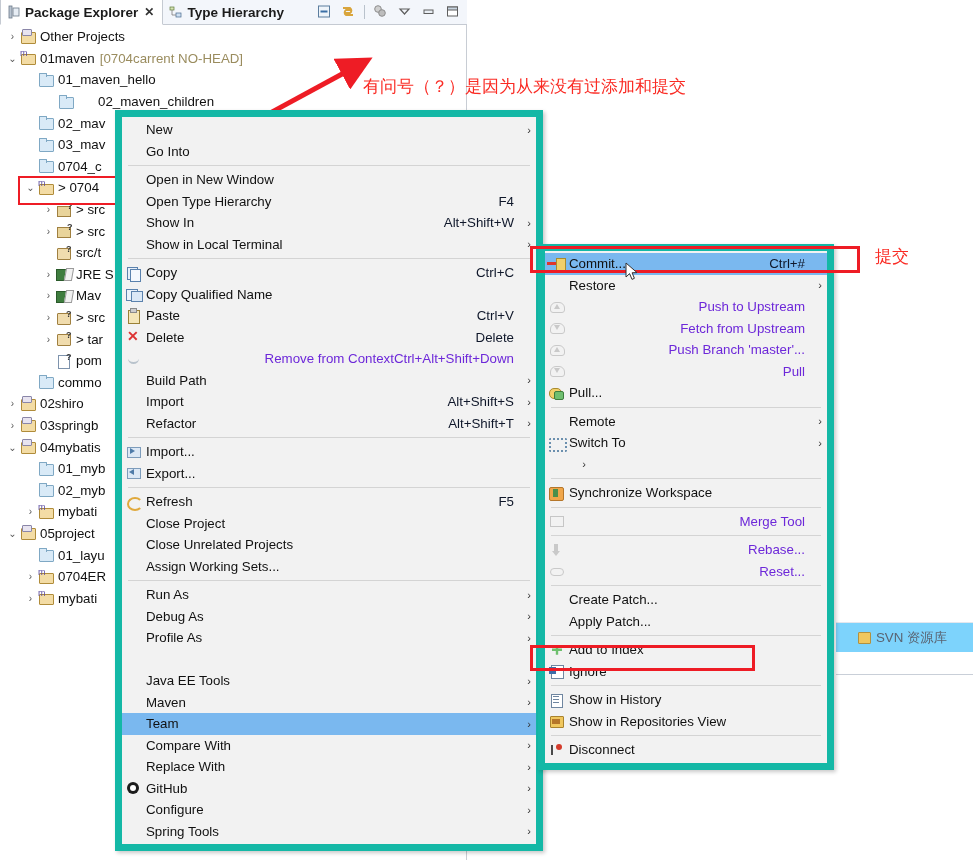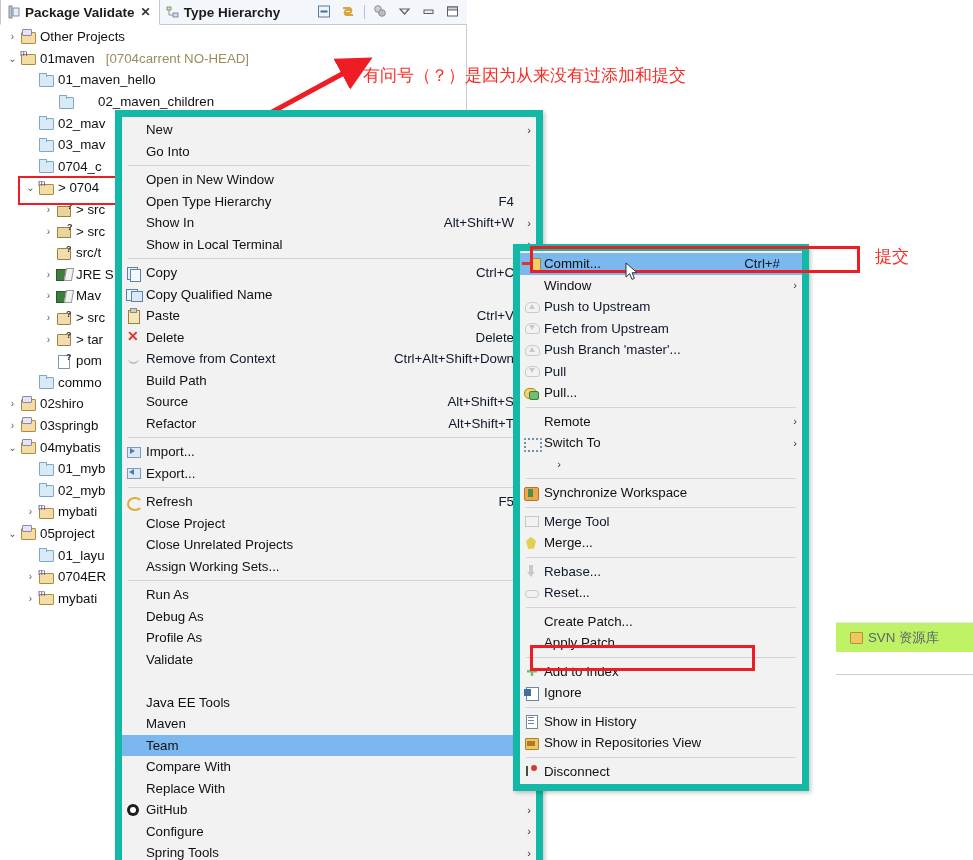--- a/index.html
+++ b/index.html
@@ -133,21 +133,21 @@
     position:absolute; background:#f2f2f2; border:7px solid #14b8a6;
     box-shadow: 2px 2px 4px rgba(0,0,0,0.22);
     font-size: 13.3px; color:#111;
     padding: 2px 0;
   }
   .mi { height: 21.5px; display:flex; align-items:center; position:relative; padding: 0 0 0 0; }
   .mi .mico { width: 24px; height: 16px; flex:none; position:relative; }
   .mi .mlabel { flex: 1 1 auto; white-space:nowrap; }
   .mi .maccel { color:#0f172a; padding-right: 8px; white-space:nowrap; }
   .mi .marrow { width: 14px; text-align:center; color:#333; font-size:11px; flex:none; }
-  .mi.disabled .mlabel, .mi.disabled .maccel { color:#0f172a; }
+  .mi.disabled .mlabel, .mi.disabled .maccel { color:#6d28d9;text-align:right; }
   .mi.sel { background:#7ab8ef; }
   .sep { height:1px; background:#d4d4d4; margin: 3px 6px; }
 
   
   .g-copy::before{content:"";position:absolute;left:5px;top:2px;width:9px;height:11px;background:#e8f0fa;border:1px solid #5b82ad;}
   .g-copy::after{content:"";position:absolute;left:8px;top:4px;width:9px;height:11px;background:#f4f8fd;border:1px solid #5b82ad;}
   .g-copyq::before{content:"";position:absolute;left:4px;top:3px;width:10px;height:10px;background:#eaf2fb;border:1px solid #5b82ad;}
   .g-copyq::after{content:"";position:absolute;left:9px;top:5px;width:10px;height:9px;background:#dbe8f6;border:1px solid #5b82ad;}
   .g-paste::before{content:"";position:absolute;left:6px;top:2px;width:10px;height:12px;background:#f4e6b8;border:1px solid #9a8136;}
   .g-paste::after{content:"";position:absolute;left:8px;top:0px;width:5px;height:3px;background:#cdcdcd;border:1px solid #8a8a8a;}
@@ -186,22 +186,22 @@
   .g-repo::before{content:"";position:absolute;left:5px;top:3px;width:12px;height:10px;background:#f0c75e;border:1px solid #a9832d;border-radius:1px;}
   .g-repo::after{content:"";position:absolute;left:7px;top:6px;width:8px;height:5px;background:#b5762a;}
   .g-disc::before{content:"";position:absolute;left:6px;top:3px;width:2px;height:10px;background:#4a4a4a;}
   .g-disc::after{content:"";position:absolute;left:11px;top:2px;width:6px;height:6px;background:#d43c2c;border-radius:50%;}
 
   .menu-hl { position:absolute; border:3px solid #ee1c25; pointer-events:none; }
 
   
   .svnrow {
     position:absolute; left:836px; top:622px; width:137px; height:30px;
-    background:#bef264; border-top:1px solid #e3e7ee;
-    display:flex; align-items:center; gap:5px; padding-left:14px;
+    background:#7dd3fc; border-top:1px solid #e3e7ee;
+    display:flex; align-items:center; gap:5px; padding-left:22px;
     font-size:13.3px; color:#5a6472;
   }
   .svnrow .ic { width:13px;height:12px;background:#f0c75e;border:1px solid #b2913f;border-radius:1px;flex:none;}
   .hline { position:absolute; left:836px; top:674px; width:137px; height:1px; background:#c9cfd8; }
 
   
   .cursor { position:absolute; left:625px; top:262px; width:14px; height:20px; }
 </style>
 </head>
 <body>
@@ -217,21 +217,21 @@
   <div class="panel">
 
     <div class="panel-tabbar">
       <div class="tab active">
         <span class="tab-ico">
           <svg width="14" height="14" viewBox="0 0 14 14">
             <rect x="2" y="1" width="3" height="12" fill="#b9c4d0" stroke="#6d7b8b" stroke-width="0.8"></rect>
             <rect x="6" y="3" width="6" height="8" fill="#e7edf4" stroke="#6d7b8b" stroke-width="0.8"></rect>
           </svg>
         </span>
-        <span>Package Validate</span>
+        <span>Package Explorer</span>
         <span class="tab-close">✕</span>
       </div>
       <div class="tab inactive">
         <span class="tab-ico">
           <svg width="14" height="14" viewBox="0 0 14 14">
             <rect x="1" y="2" width="4" height="3" fill="#d6e4b4" stroke="#5e7a3b" stroke-width="0.7"></rect>
             <rect x="7" y="8" width="5" height="4" fill="#cfe0f2" stroke="#47688c" stroke-width="0.7"></rect>
             <path d="M3 5 V10 H7" stroke="#7b7b7b" stroke-width="0.8" fill="none"></path>
           </svg>
         </span>
@@ -280,21 +280,21 @@
     <div class="tree" id="tree">
         <div class="row" style="padding-left: 6px;">
           <span class="twisty">›</span>
           <span class="node-ico ico-prj"></span>
           <span class="lbl">Other Projects</span>
         </div>
         <div class="row" style="padding-left: 6px;">
           <span class="twisty">⌄</span>
           <span class="node-ico ico-mvn"></span>
           <span class="lbl">01maven</span>
-          <span class="lbl-dim" style="margin-left: 11px; text-align: right;">[0704carrent NO-HEAD]</span>
+          <span class="lbl-dim" style="margin-left: 5px; text-align: right;">[0704carrent NO-HEAD]</span>
         </div>
         <div class="row" style="padding-left: 24px;">
           <span class="twisty"></span>
           <span class="node-ico ico-folder"></span>
           <span class="lbl">01_maven_hello</span>
         </div>
         <div class="row" style="padding-left: 24px; gap: 20px;">
           <span class="twisty"></span>
           <span class="node-ico ico-folder"></span>
           <span class="lbl">02_maven_children</span>
@@ -420,21 +420,21 @@
 
   <svg class="arrow-svg" style="left:150px;top:55px;" width="230" height="120">
     <defs>
       <marker id="ah" markerWidth="7" markerHeight="7" refX="3" refY="3.5" orient="auto">
         <path d="M0,0 L7,3.5 L0,7 z" fill="#ee1c25"></path>
       </marker>
     </defs>
     <line x1="15" y1="115" x2="205" y2="12" stroke="#ee1c25" stroke-width="5" marker-end="url(#ah)"></line>
   </svg>
 
-  <div class="anno" style="left:363px;top:64px;">有问号（？）是因为从来没有过添加和提交</div>
+  <div class="anno" style="left:363px;top:75px;">有问号（？）是因为从来没有过添加和提交</div>
   <div class="anno" style="left:875px;top:245px;">提交</div>
   <div class="anno" style="left:760px;top:646px;">添加</div>
 
   <div class="menu" id="ctxmenu" style="left:115px;top:110px;width:428px;">
       <div class="mi">
         <span class="mico "></span>
         <span class="mlabel">New</span>
         <span class="maccel"></span>
         <span class="marrow">›</span>
       </div>
@@ -501,21 +501,21 @@
         <span class="marrow"></span>
       </div>
       <div class="mi">
         <span class="mico "></span>
         <span class="mlabel">Build Path</span>
         <span class="maccel"></span>
         <span class="marrow">›</span>
       </div>
       <div class="mi">
         <span class="mico "></span>
-        <span class="mlabel">Source</span>
+        <span class="mlabel">Import</span>
         <span class="maccel">Alt+Shift+S</span>
         <span class="marrow">›</span>
       </div>
       <div class="mi">
         <span class="mico "></span>
         <span class="mlabel">Refactor</span>
         <span class="maccel">Alt+Shift+T</span>
         <span class="marrow">›</span>
       </div>
       <div class="sep"></div>
@@ -570,26 +570,20 @@
         <span class="marrow">›</span>
       </div>
       <div class="mi">
         <span class="mico "></span>
         <span class="mlabel">Profile As</span>
         <span class="maccel"></span>
         <span class="marrow">›</span>
       </div>
       <div class="mi">
         <span class="mico "></span>
-        <span class="mlabel">Validate</span>
-        <span class="maccel"></span>
-        <span class="marrow"></span>
-      </div>
-      <div class="mi">
-        <span class="mico "></span>
         <span class="maccel"></span>
         <span class="marrow"></span>
       </div>
       <div class="mi">
         <span class="mico "></span>
         <span class="mlabel">Java EE Tools</span>
         <span class="maccel"></span>
         <span class="marrow">›</span>
       </div>
       <div class="mi">
@@ -629,30 +623,30 @@
         <span class="marrow">›</span>
       </div>
       <div class="mi">
         <span class="mico "></span>
         <span class="mlabel">Spring Tools</span>
         <span class="maccel"></span>
         <span class="marrow">›</span>
       </div>
     </div>
 
-  <div class="menu" id="teammenu" style="left:513px;top:244px;width:296px;">
+  <div class="menu" id="teammenu" style="left:538px;top:244px;width:296px;">
       <div class="mi sel">
         <span class="mico g-commit"></span>
         <span class="mlabel">Commit...</span>
         <span class="maccel">Ctrl+#</span>
         <span class="marrow"></span>
       </div>
       <div class="mi">
         <span class="mico "></span>
-        <span class="mlabel">Window</span>
+        <span class="mlabel">Restore</span>
         <span class="maccel"></span>
         <span class="marrow">›</span>
       </div>
       <div class="mi disabled">
         <span class="mico g-push"></span>
         <span class="mlabel">Push to Upstream</span>
         <span class="maccel"></span>
         <span class="marrow"></span>
       </div>
       <div class="mi disabled">
@@ -704,26 +698,20 @@
         <span class="maccel"></span>
         <span class="marrow"></span>
       </div>
       <div class="sep"></div>
       <div class="mi disabled">
         <span class="mico g-mergetool"></span>
         <span class="mlabel">Merge Tool</span>
         <span class="maccel"></span>
         <span class="marrow"></span>
       </div>
-      <div class="mi">
-        <span class="mico g-merge"></span>
-        <span class="mlabel">Merge...</span>
-        <span class="maccel"></span>
-        <span class="marrow"></span>
-      </div>
       <div class="sep"></div>
       <div class="mi disabled">
         <span class="mico g-rebase"></span>
         <span class="mlabel">Rebase...</span>
         <span class="maccel"></span>
         <span class="marrow"></span>
       </div>
       <div class="mi disabled">
         <span class="mico g-reset"></span>
         <span class="mlabel">Reset...</span>

